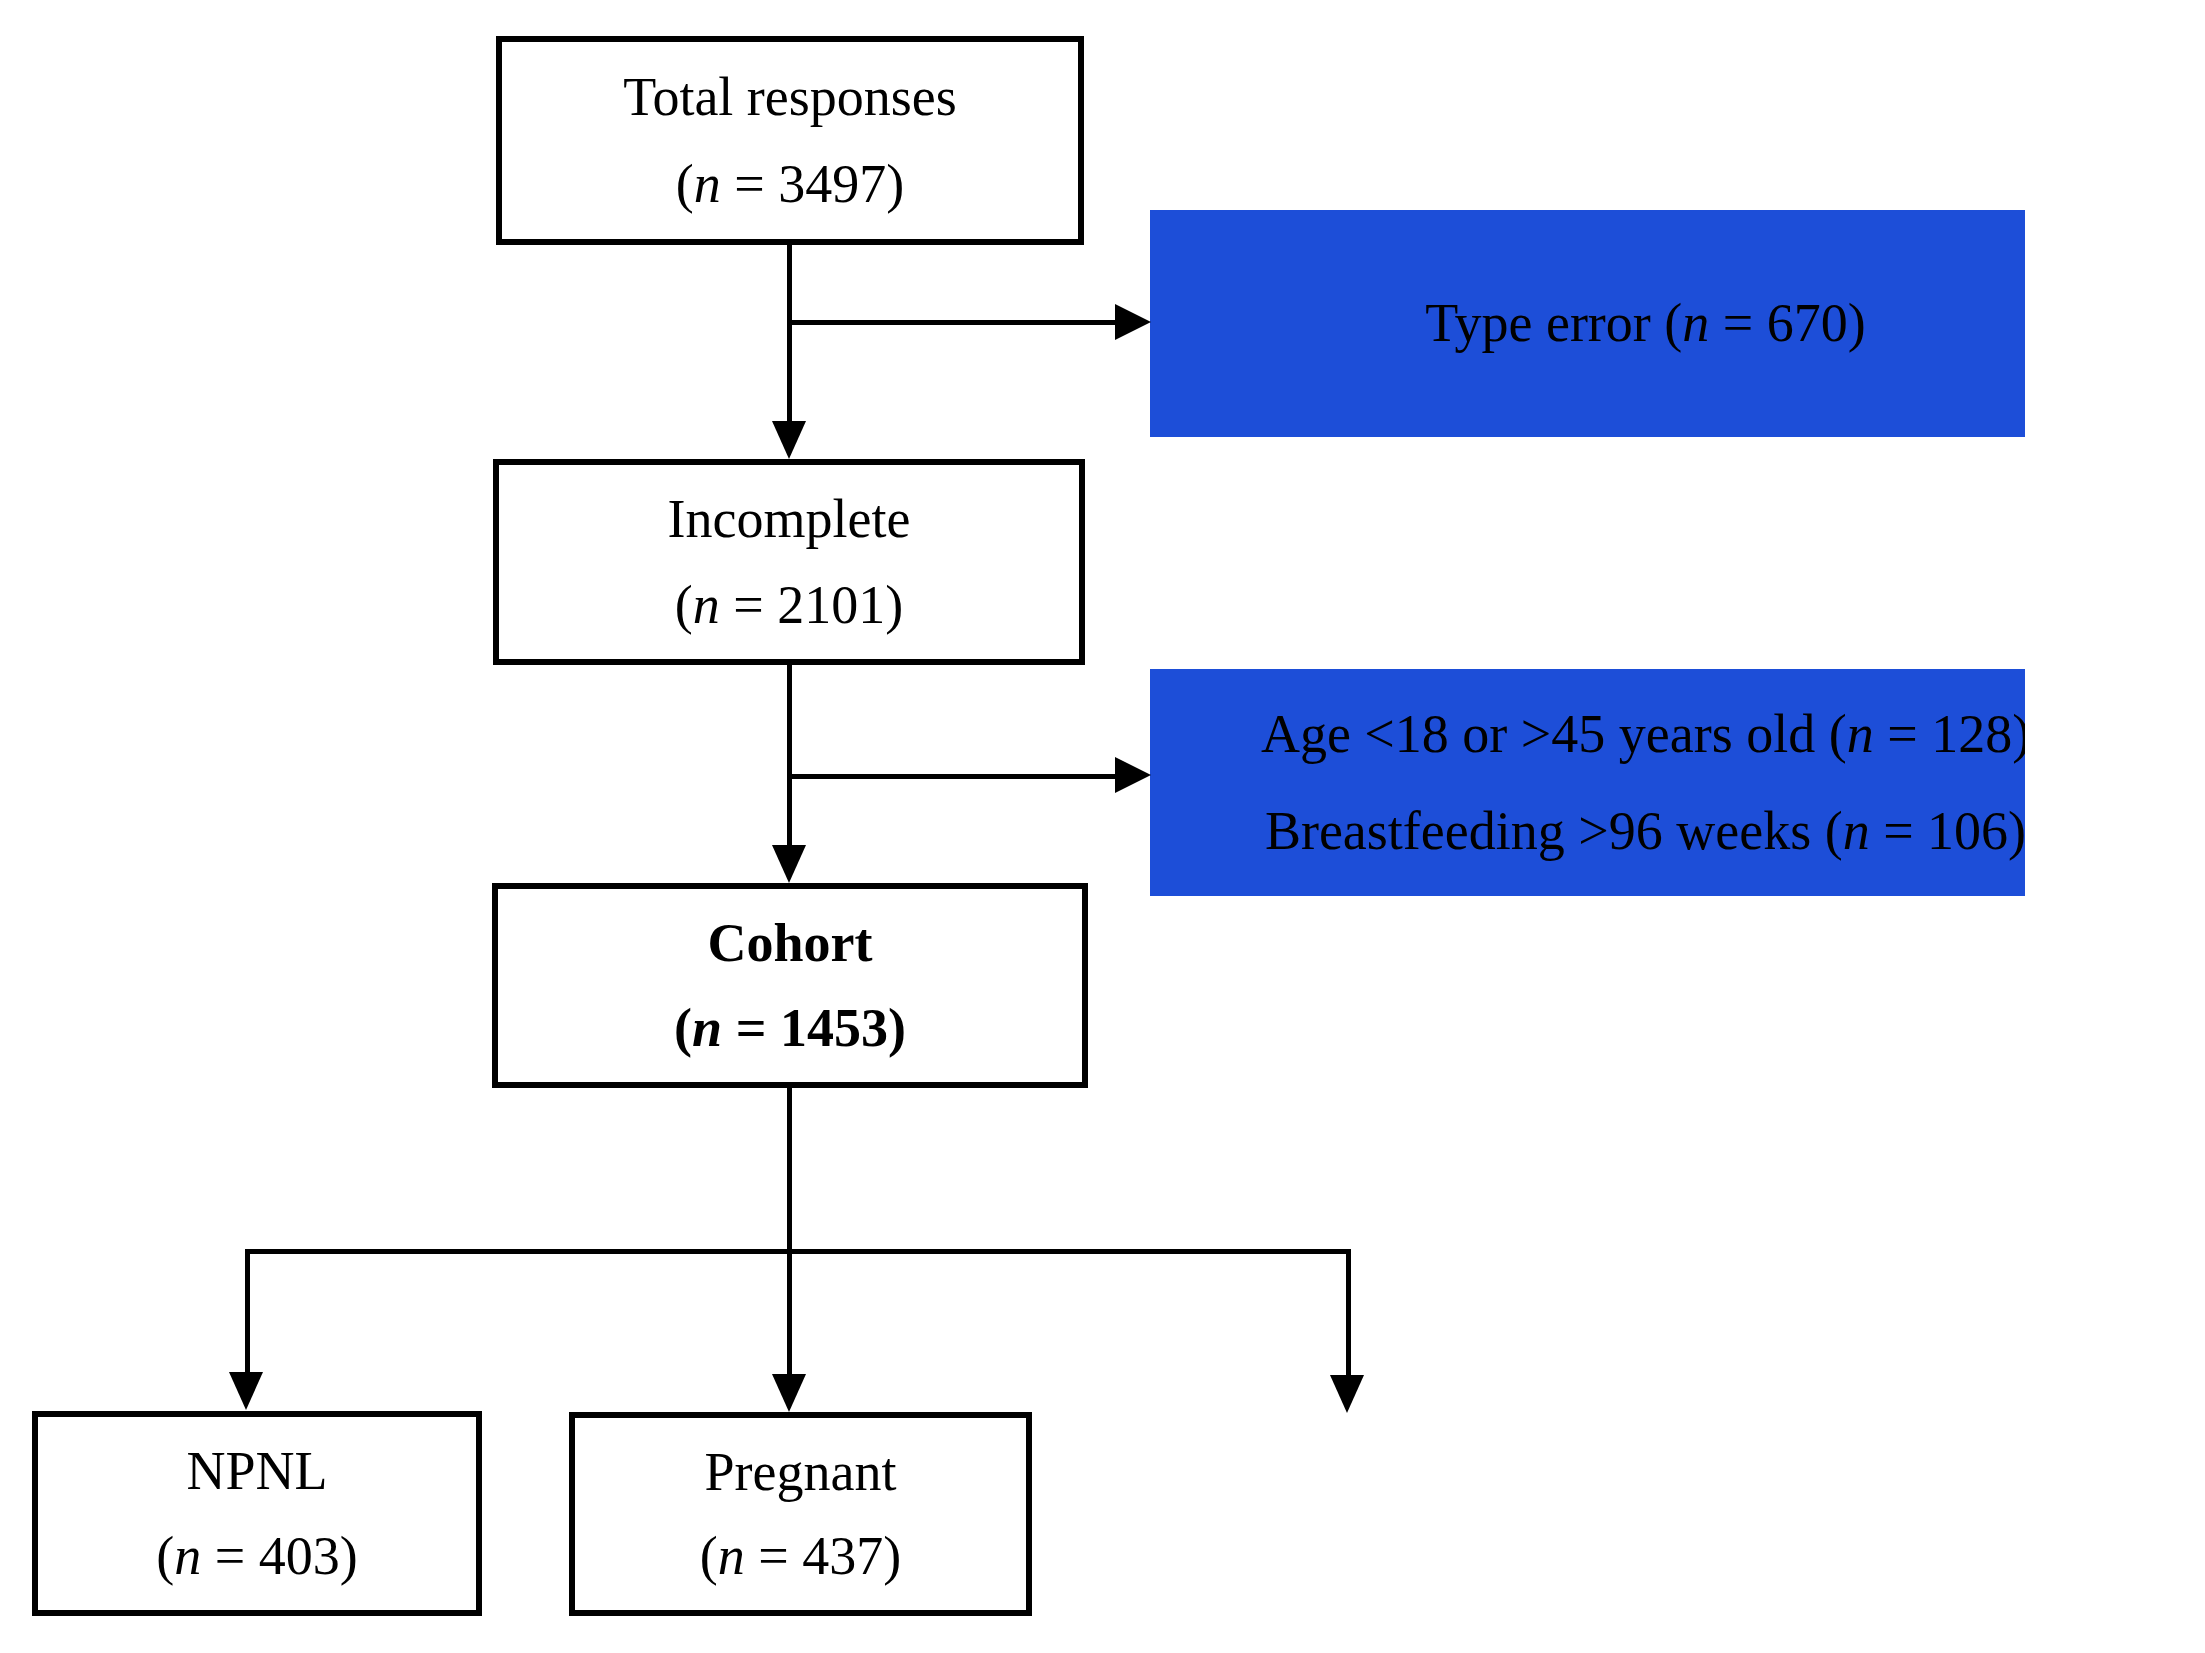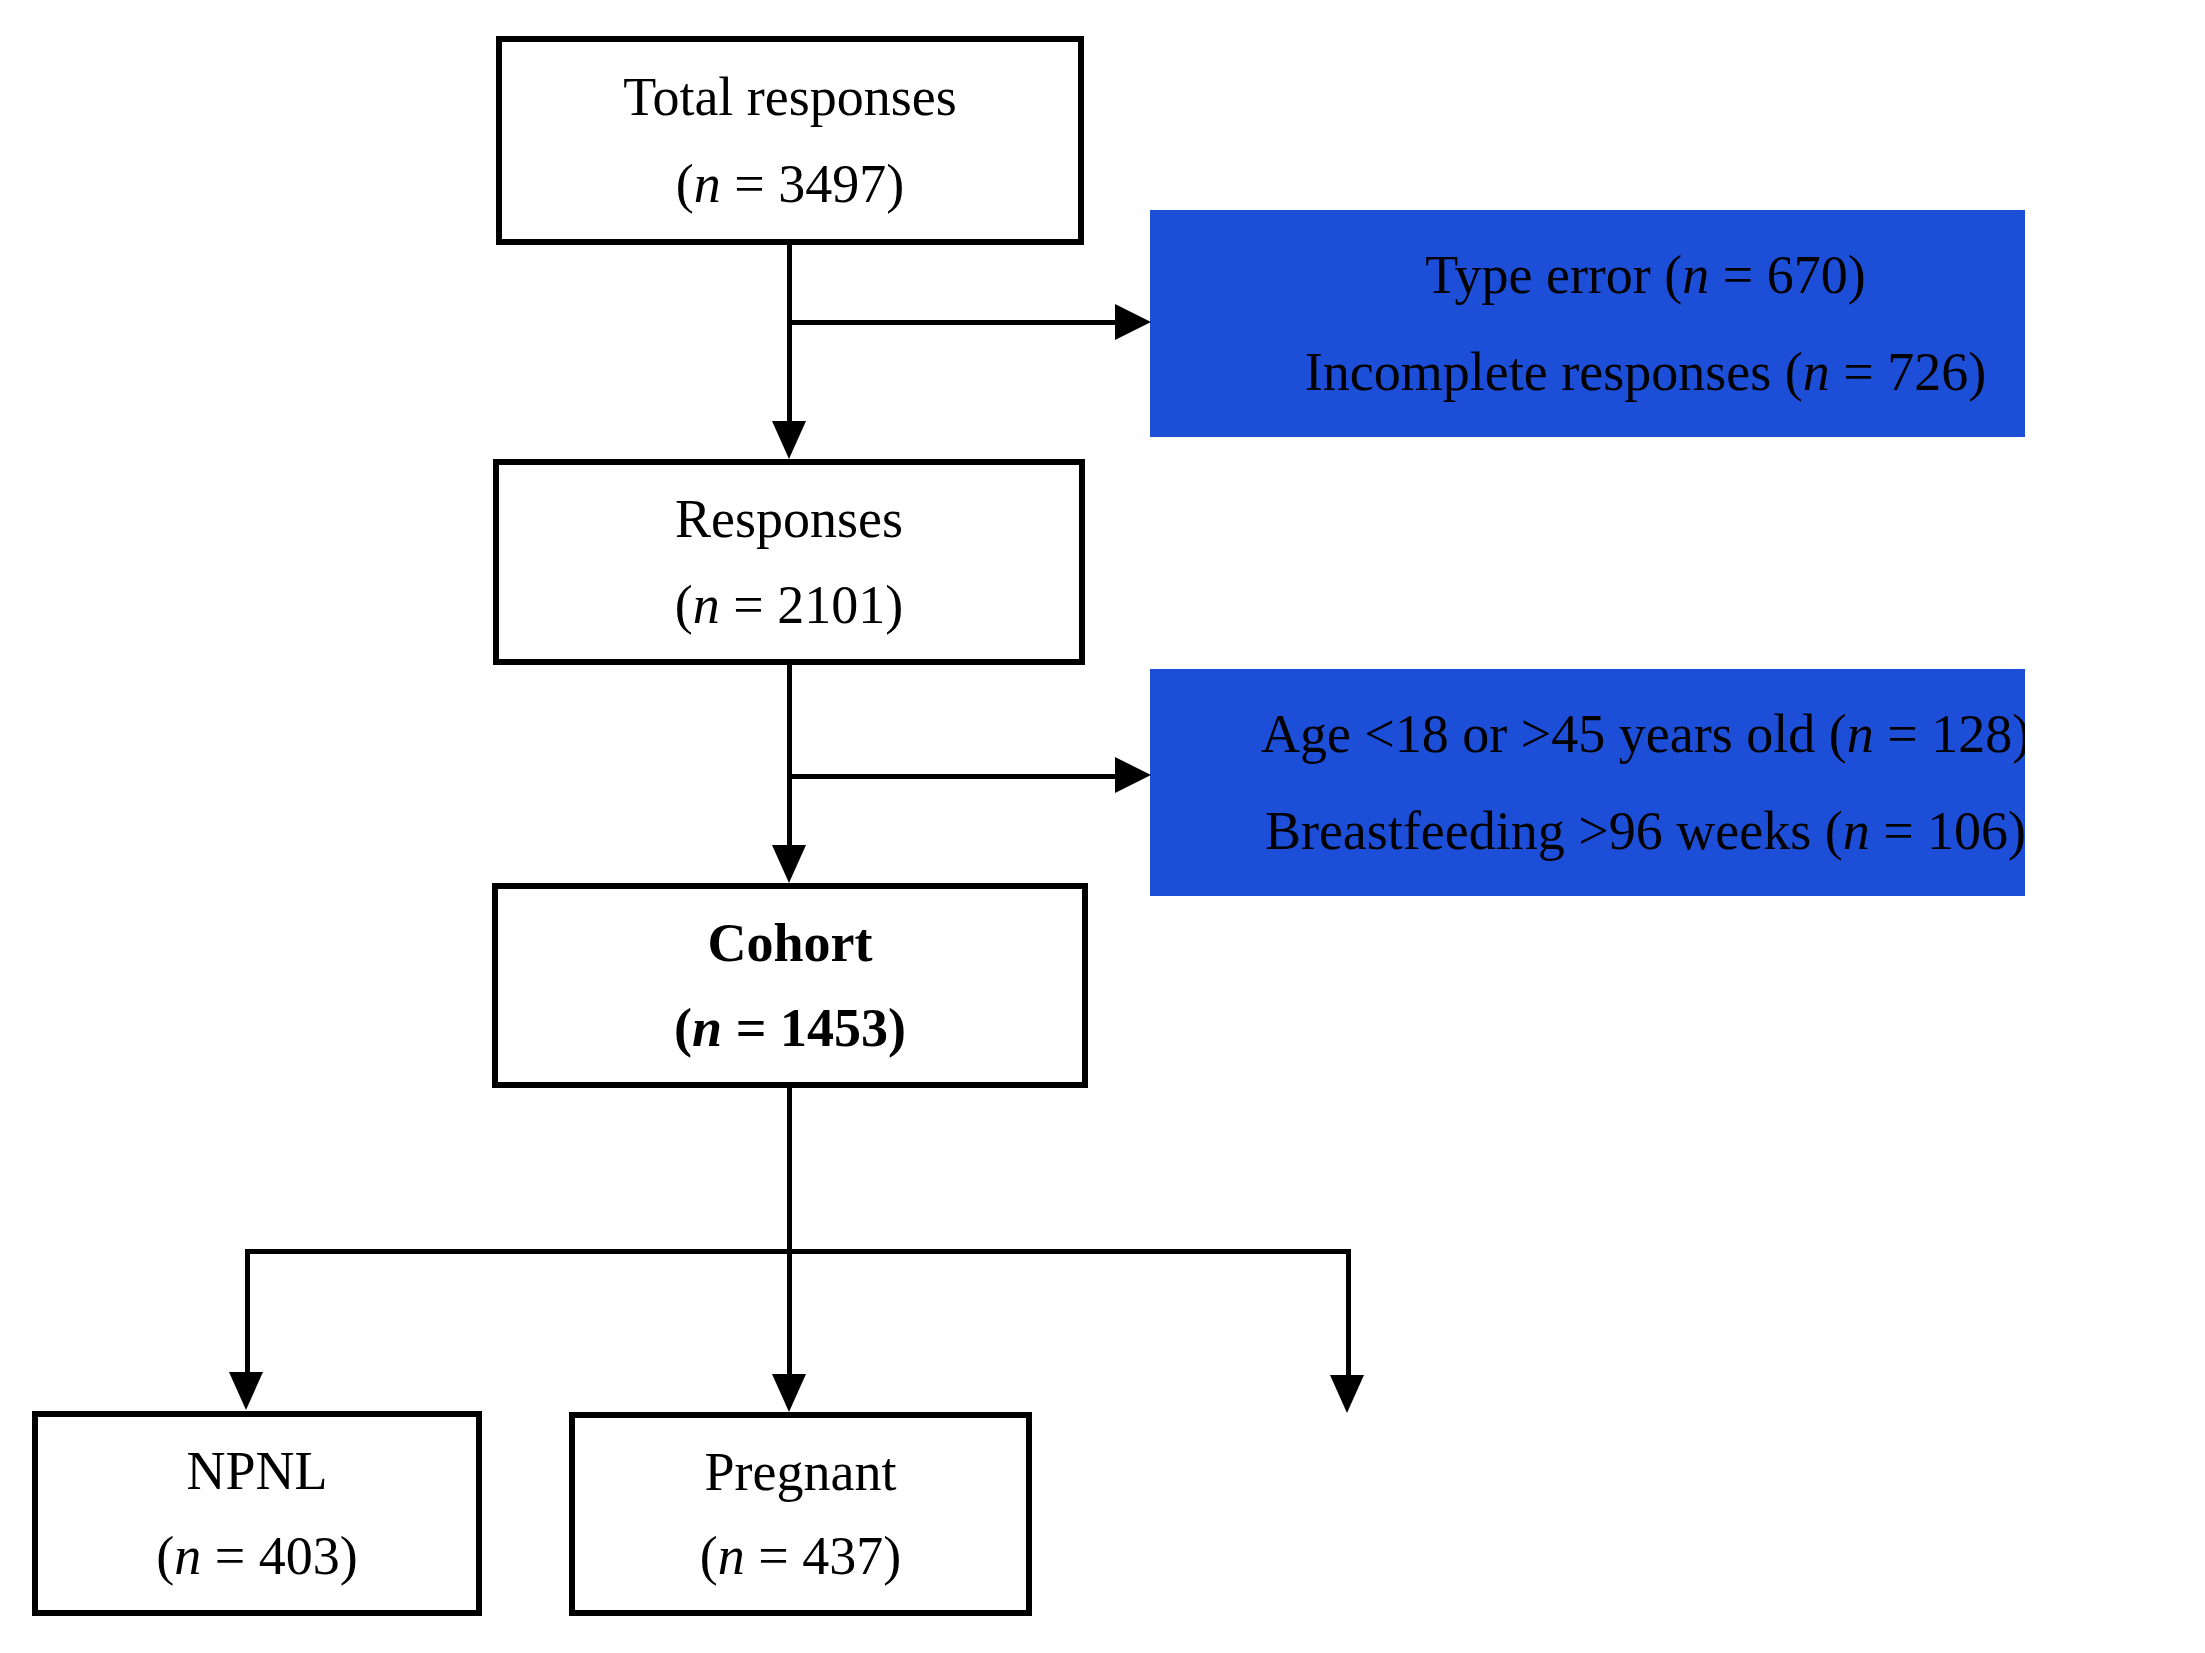--- a/index.html
+++ b/index.html
@@ -91,21 +91,21 @@
 <body>
 
 <div id="canvas">
 
   <div class="node" id="node-total">
     <div>Total responses</div>
     <div><span>(</span><span class="it">n</span><span> = 3497)</span></div>
   </div>
 
   <div class="node" id="node-responses">
-    <div>Responses</div>
+    <div>Incomplete</div>
     <div><span>(</span><span class="it">n</span><span> = 2101)</span></div>
   </div>
 
   <div class="node" id="node-cohort">
     <div>Cohort</div>
     <div><span>(</span><span class="it">n</span><span> = 1453)</span></div>
   </div>
 
   <div class="node" id="node-npnl">
     <div>NPNL</div>
@@ -113,21 +113,20 @@
   </div>
 
   <div class="node" id="node-pregnant">
     <div>Pregnant</div>
     <div><span>(</span><span class="it">n</span><span> = 437)</span></div>
   </div>
 
 
   <div class="excl" id="excl-1">
     <div><span>Type error (</span><span class="it">n</span><span> = 670)</span></div>
-    <div><span>Incomplete responses (</span><span class="it">n</span><span> = 726)</span></div>
   </div>
 
   <div class="excl" id="excl-2">
     <div><span>Age &lt;18 or &gt;45 years old (</span><span class="it">n</span><span> = 128)</span></div>
     <div><span>Breastfeeding &gt;96 weeks (</span><span class="it">n</span><span> = 106)</span></div>
   </div>
 
   <div class="vline" id="v1"></div>
   <div class="arrd" id="v1a"></div>
   <div class="hline" id="a1"></div>

